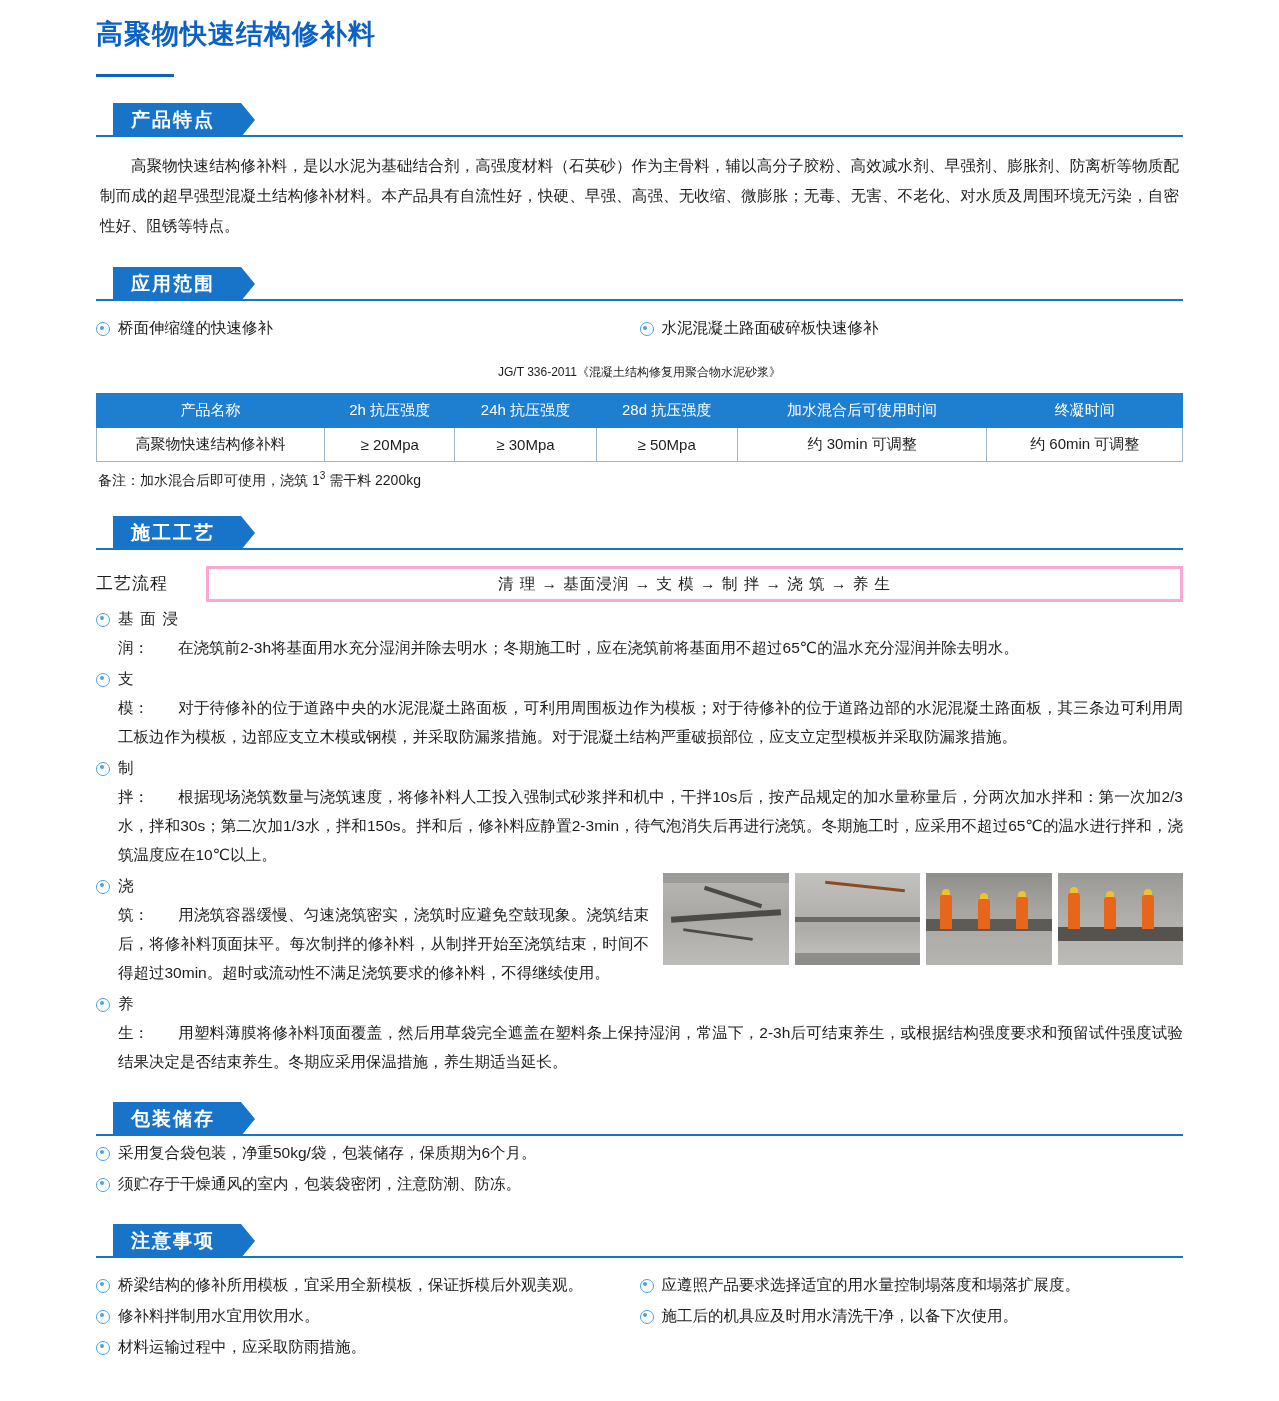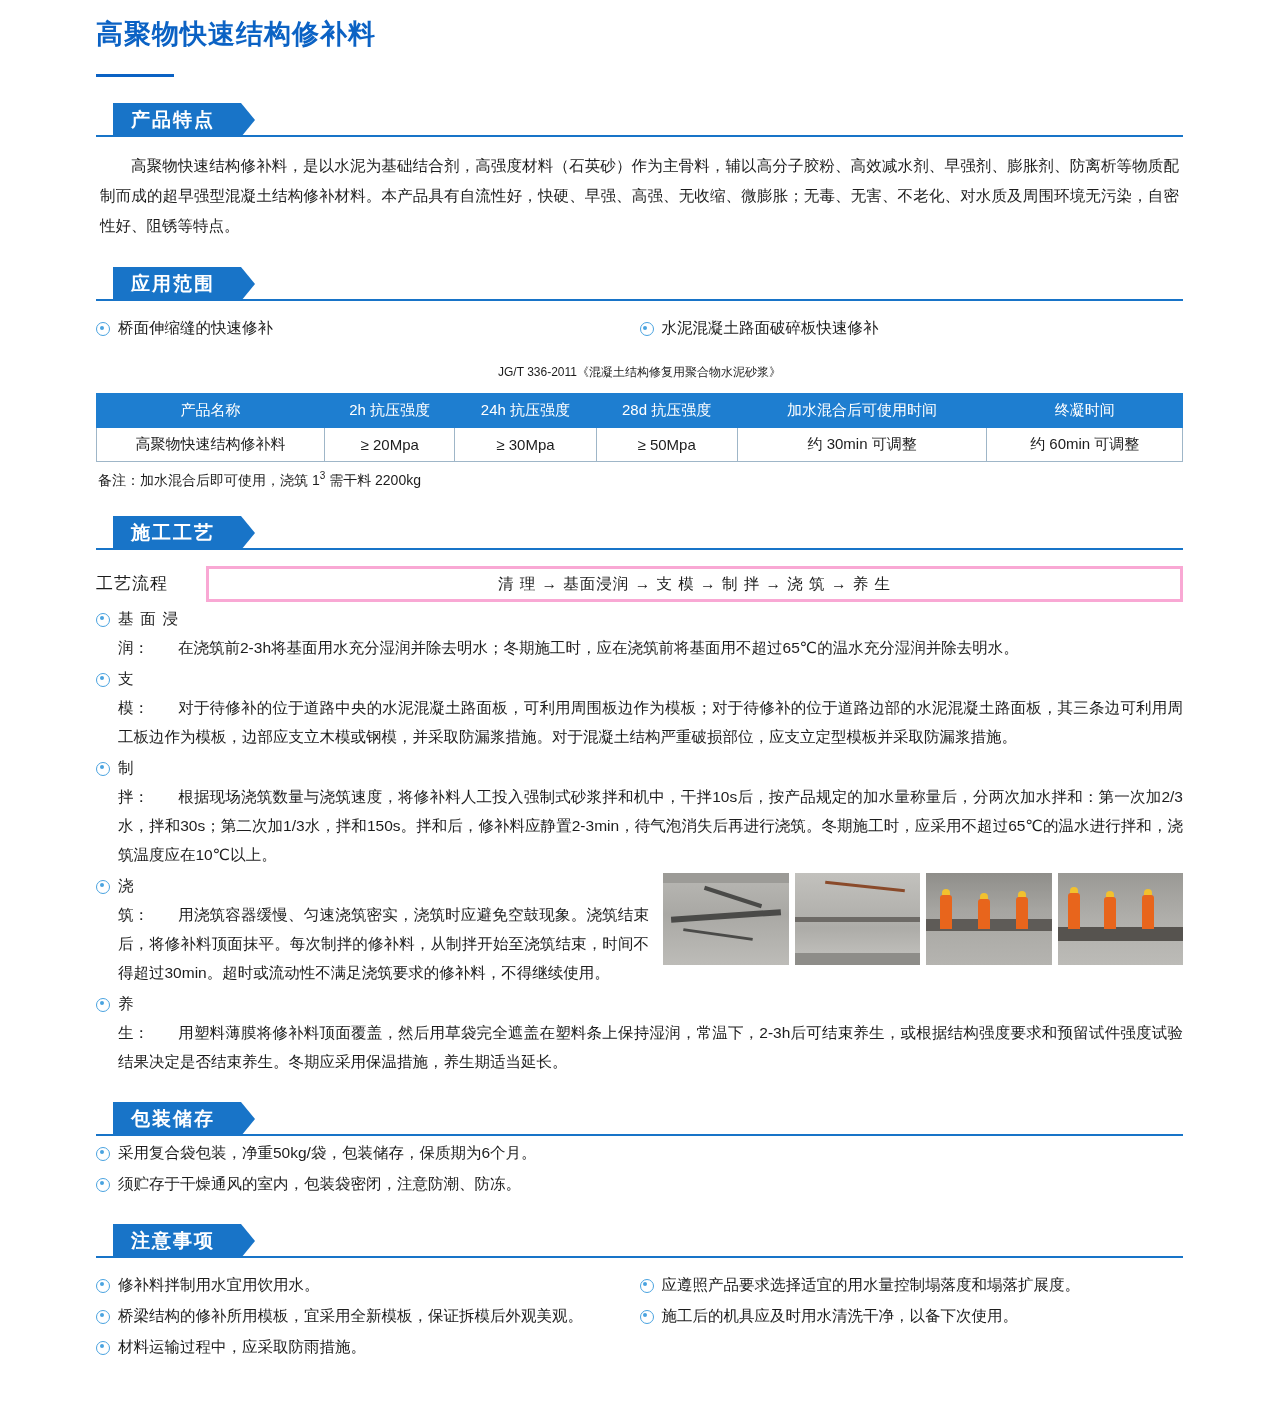--- a/index.html
+++ b/index.html
@@ -396,28 +396,28 @@
   </div>
 
   <div class="section-head">
     <div class="ribbon">注意事项</div>
     <div class="rule"></div>
   </div>
   <div class="bullet-row">
     <div class="bullet-col">
       <div class="bullet">
         <span class="dot"></span>
+        <span class="txt">桥梁结构的修补所用模板，宜采用全新模板，保证拆模后外观美观。</span>
+      </div>
+      <div class="bullet">
+        <span class="dot"></span>
         <span class="txt">修补料拌制用水宜用饮用水。</span>
       </div>
       <div class="bullet">
         <span class="dot"></span>
-        <span class="txt">桥梁结构的修补所用模板，宜采用全新模板，保证拆模后外观美观。</span>
-      </div>
-      <div class="bullet">
-        <span class="dot"></span>
         <span class="txt">材料运输过程中，应采取防雨措施。</span>
       </div>
 
     </div>
     <div class="bullet-col">
       <div class="bullet">
         <span class="dot"></span>
         <span class="txt">应遵照产品要求选择适宜的用水量控制塌落度和塌落扩展度。</span>
       </div>
       <div class="bullet">

